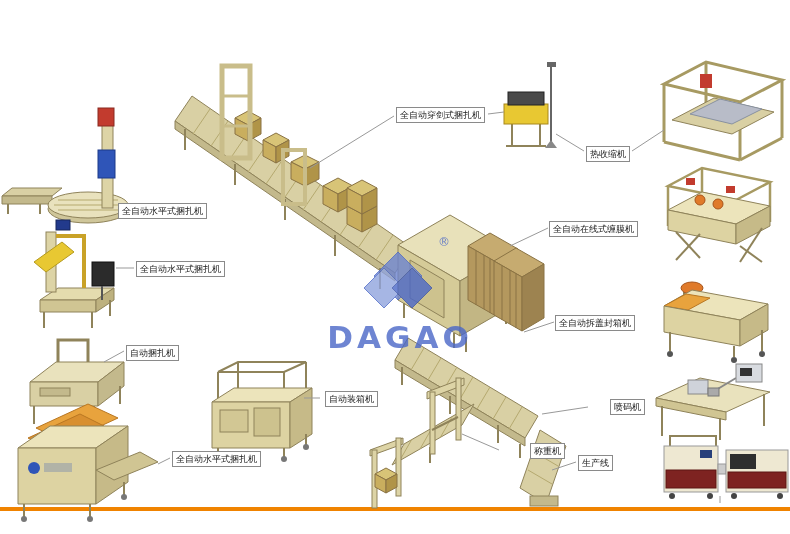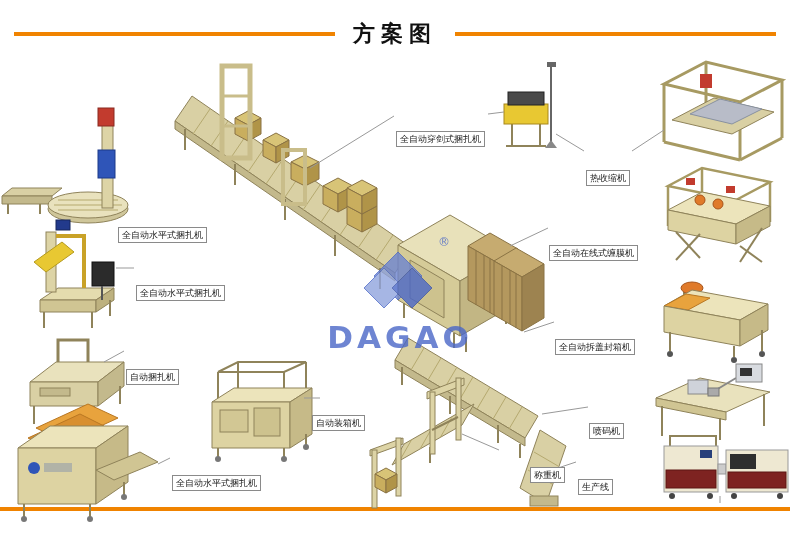--- a/index.html
+++ b/index.html
@@ -13,21 +13,21 @@
   .title-rule.left  { margin-left:14px;  margin-right:18px; }
   .title-rule.right { margin-right:14px; margin-left:18px; }
   .page-title { font-size:22px; font-weight:700; letter-spacing:6px; color:#111; white-space:nowrap; }
 
   .bottom-rule { position:absolute; left:0; right:0; top:507px; height:4px; background:#f08300; z-index:0; }
 
   .scene { position:absolute; left:0; top:0; z-index:1; }
 
   .m-label { position:absolute; z-index:5; font-size:9px; line-height:12px;
              padding:1px 3px; border:1px solid #8a8a8a; background:#fff;
-             color:#222; white-space:nowrap;margin-top:24px; }
+             color:#222; white-space:nowrap; }
 </style>
 </head>
 <body>
 
 <div class="page">
 
   <div class="bottom-rule"></div>
 
   <svg class="scene" width="790" height="534" viewBox="0 0 790 534">
 
@@ -379,24 +379,19 @@
   </svg>
 
   <div class="m-label" style="left:118px;top:203px">全自动水平式捆扎机</div>
   <div class="m-label" style="left:136px;top:261px">全自动水平式捆扎机</div>
   <div class="m-label" style="left:126px;top:345px">自动捆扎机</div>
   <div class="m-label" style="left:172px;top:451px">全自动水平式捆扎机</div>
   <div class="m-label" style="left:396px;top:107px">全自动穿剑式捆扎机</div>
   <div class="m-label" style="left:586px;top:146px">热收缩机</div>
   <div class="m-label" style="left:549px;top:221px">全自动在线式缠膜机</div>
   <div class="m-label" style="left:555px;top:315px">全自动拆盖封箱机</div>
-  <div class="m-label" style="left:589px;top:399px">喷码机</div>
-  <div class="m-label" style="left:312px;top:391px">自动装箱机</div>
+  <div class="m-label" style="left:610px;top:399px">喷码机</div>
+  <div class="m-label" style="left:325px;top:391px">自动装箱机</div>
   <div class="m-label" style="left:530px;top:443px">称重机</div>
   <div class="m-label" style="left:578px;top:455px">生产线</div>
 
-  <div class="title-row">
-    <div class="title-rule left"></div>
-    <div class="page-title">方案图</div>
-    <div class="title-rule right"></div>
-  </div>
 
 </div>
 
 </body></html>

